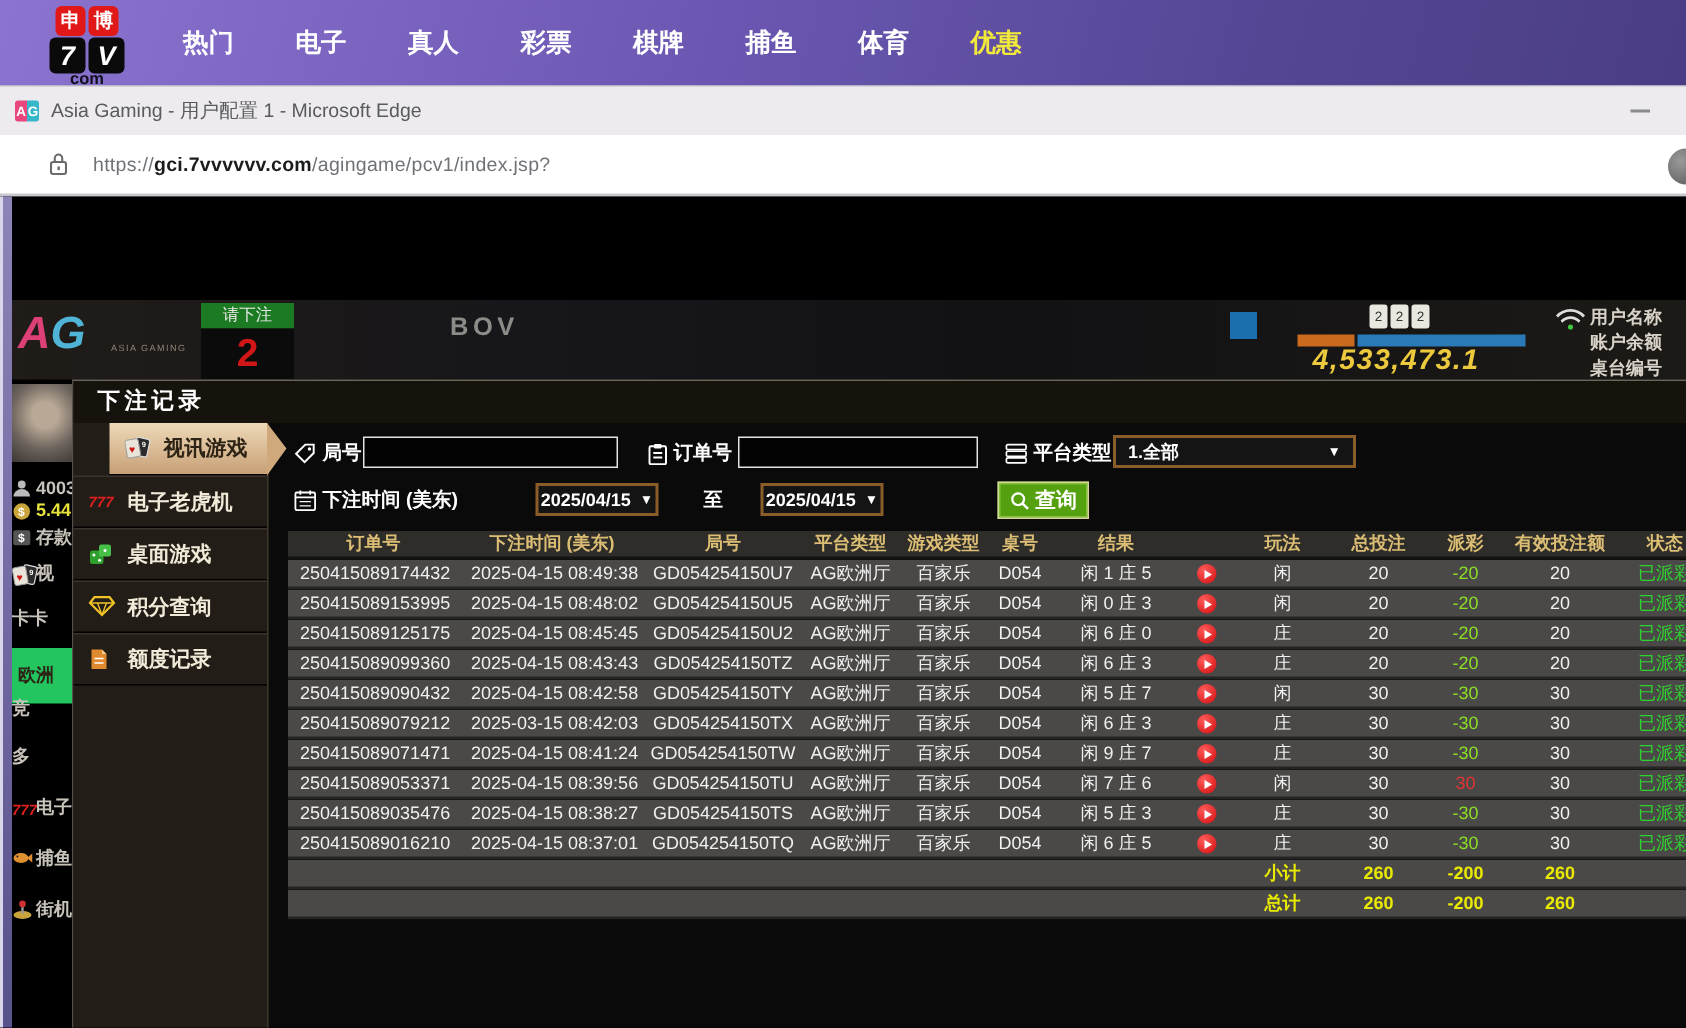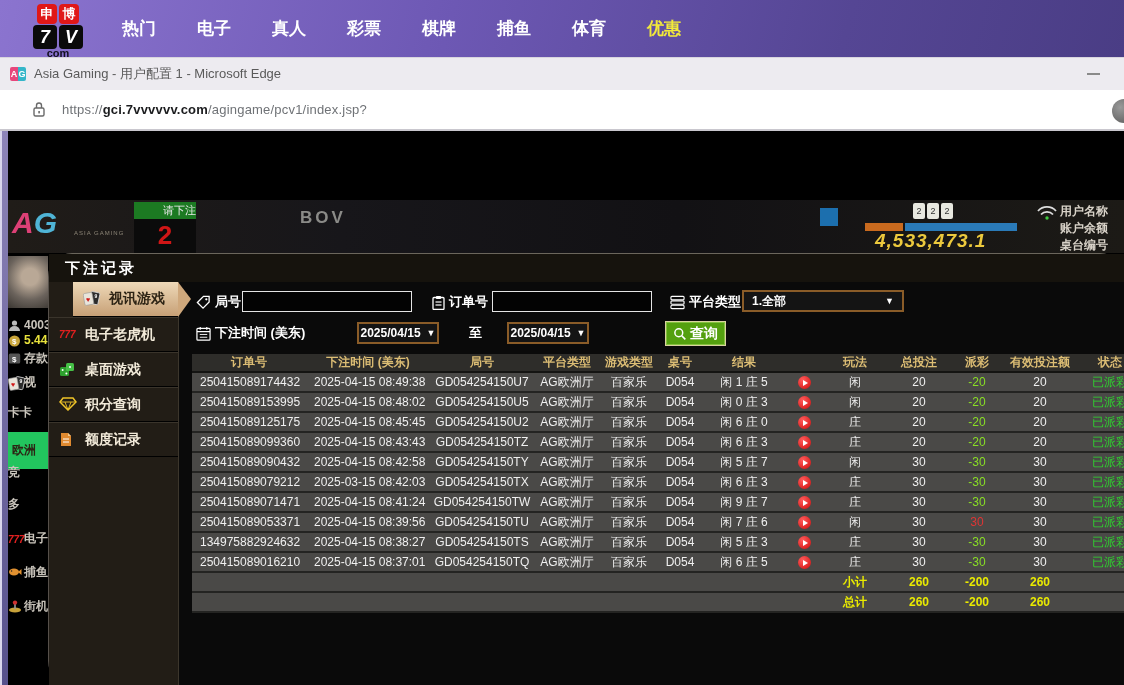--- a/index.html
+++ b/index.html
@@ -47,21 +47,21 @@
   .left-line { position:absolute; left:0; top:0; width:2px; height:554px; background:#d9d6ec; }
   .purple-strip { position:absolute; left:2px; top:0; width:6px; height:554px;
     background:linear-gradient(180deg,#8d84b8,#57518c); }
   .casino-strip { position:absolute; left:8px; top:69px; width:1116px; height:53px;
     background:linear-gradient(90deg,#201c18,#17161a 30%,#121114 60%,#1c1a16); overflow:hidden; }
   .ag-logo { position:absolute; left:4px; top:6px; }
   .ag-logo .a { color:#dd4076; font-size:30px; font-weight:bold; font-style:italic; }
   .ag-logo .g { color:#4fb4d6; font-size:30px; font-weight:bold; font-style:italic; }
   .ag-cap { position:absolute; left:66px; top:30px; color:#8c8577; font-size:6px; letter-spacing:1px; }
   .bet-box { position:absolute; left:126px; top:2px; width:62px; }
-  .bet-box .bb-head { background:#1c7a22; color:#e8e8e8; font-size:11px; text-align:right;
+  .bet-box .bb-head { background:#1c7a22; color:#e8e8e8; font-size:11px; text-align:center;
     height:17px; line-height:17px; }
   .bet-box .bb-num { background:#0b0b0b; color:#d01616; font-size:26px; font-weight:bold;
     text-align:center; height:34px; line-height:32px; }
   .bov { position:absolute; left:292px; top:8px; color:#8b8b88; font-size:17px;
     font-weight:bold; letter-spacing:3px; }
   .blue-sq { position:absolute; left:812px; top:8px; width:18px; height:18px; background:#1c6fae; }
   .mini-cards { position:absolute; left:905px; top:3px; display:flex; gap:2px; }
   .mini-cards span { width:12px; height:16px; background:#e8e8e0; border-radius:2px;
     color:#333; font-size:9px; text-align:center; line-height:16px; }
   .bar-orange { position:absolute; left:857px; top:23px; width:38px; height:8px; background:#c96a1e; }
@@ -75,21 +75,21 @@
   .avatar { position:absolute; left:0; top:0; width:40px; height:52px;
     background:radial-gradient(circle at 55% 40%,#b9a896 22%,#6b635c 60%,#3a3631); }
   .bg-item { position:absolute; left:0; width:46px; display:flex; align-items:center; gap:3px;
     color:#c9c4bb; font-size:12px; font-weight:bold; white-space:nowrap; }
   .bg-item.money { color:#e8e23c; }
   .bg-item.active { background:#22c55e; color:#2c2414; height:37px; padding-left:4px; }
   .mini-ic { display:inline-block; width:13px; height:13px; flex:0 0 13px; }
 
   
   .panel { position:absolute; left:48px; top:253px; width:1076px; height:432px;
-    background:#0a0a0a; border-top:1px solid #6b665c; border-left:1px solid #56504a; z-index:10;border-radius:24px; }
+    background:#0a0a0a; border-top:1px solid #6b665c; border-left:1px solid #56504a; z-index:10; }
   .panel-title { height:28px; background:#16130d; color:#fff; font-size:15px; font-weight:bold;
     letter-spacing:3px; line-height:28px; padding-left:16px; }
   .sidebar { position:absolute; left:0; top:28px; width:130px; bottom:0; background:#221d16;
     border-right:1px solid #3c362c; }
   .sb-item { position:relative; height:35px; display:flex; align-items:center; gap:8px;
     padding-left:10px; color:#f2ead9; font-size:14px; font-weight:bold; cursor:pointer;
     border-bottom:1px solid #000; border-top:1px solid #3a342b; }
   .sb-item:first-child { border-top:none;margin-left:24px; }
   .sb-item.active { background:linear-gradient(180deg,#eed9b8,#c7a076); color:#2e2415; }
   .sb-item.active::after { content:""; position:absolute; right:-13px; top:0; z-index:11;
@@ -579,21 +579,21 @@
               <td>D054</td>
               <td>闲 7 庄 6</td>
               <td><span class="play-btn"></span></td>
               <td>闲</td>
               <td>30</td>
               <td class="red">30</td>
               <td>30</td>
               <td class="status">已派彩</td>
             </tr>
             <tr>
-              <td class="l">134975882924632</td>
+              <td class="l">250415089035476</td>
               <td class="l">2025-04-15 08:38:27</td>
               <td>GD054254150TS</td>
               <td>AG欧洲厅</td>
               <td>百家乐</td>
               <td>D054</td>
               <td>闲 5 庄 3</td>
               <td><span class="play-btn"></span></td>
               <td>庄</td>
               <td>30</td>
               <td class="grn">-30</td>

